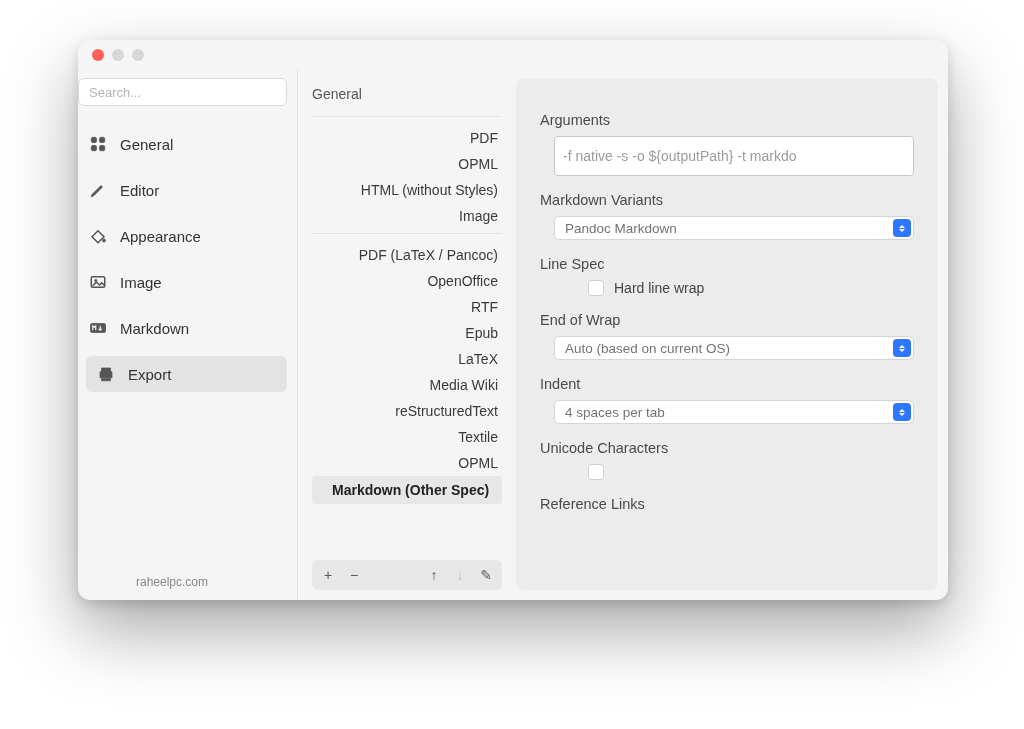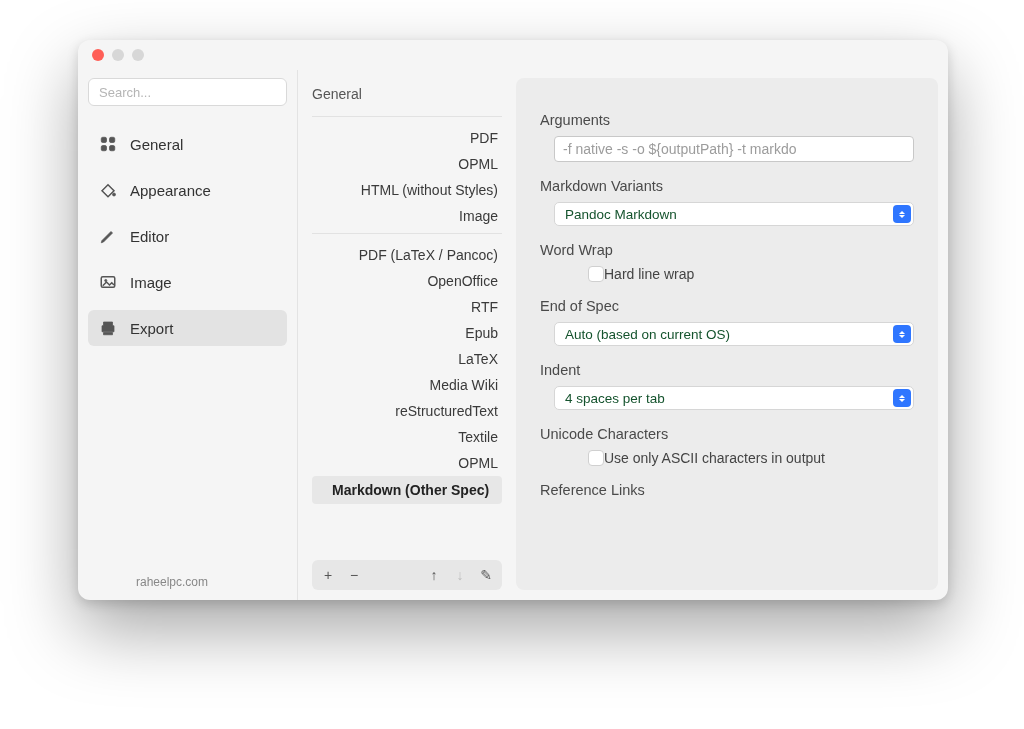--- a/index.html
+++ b/index.html
@@ -37,21 +37,21 @@
   .traffic.grey { background: #d7d7d7; }
   .content {
     flex: 1 1 auto;
     display: flex;
     min-height: 0;
   }
   
   .sidebar {
     width: 220px;
     border-right: 1px solid #e3e3e3;
-    padding: 8px 10px 8px 10px;
+    padding: 8px 10px 8px 0;
     display: flex;
     flex-direction: column;
   }
   .search {
     height: 28px;
     width: 100%;
     border: 1px solid #d9d9d9;
     background: #fff;
     border-radius: 6px;
     padding: 0 10px;
@@ -65,21 +65,21 @@
     display: flex;
     align-items: center;
     gap: 12px;
     padding: 8px 10px;
     border-radius: 6px;
     font-size: 15px;
     color: #333;
     cursor: pointer;
     margin-bottom: 8px;
   }
-  .nav-item.selected { background: #e3e3e3; }
+  .nav-item.selected { background: #e3e3e3; margin-left: 8px; }
   .nav-icon {
     width: 20px; height: 20px;
     display: inline-flex; align-items: center; justify-content: center;
     color: #555;
   }
   .nav-icon svg { width: 18px; height: 18px; fill: #555; stroke: #555; }
   .watermark {
     position: absolute;
     left: 88px;
     bottom: 140px;
@@ -152,41 +152,41 @@
     font-size: 14.5px;
     color: #4a4a4a;
     margin-top: 16px;
     margin-bottom: 8px;
   }
   .dlabel.first { }
   .args-box {
     background: #fff;
     border: 1px solid #c8c8c8;
     border-radius: 4px;
-    height: 26px;
+    height: 40px;
     display: flex;
     align-items: center;
     padding: 0 8px;
     color: #9c9c9c;
     font-size: 14px;
     margin-left: 14px;
     overflow: hidden;
     white-space: nowrap;
   }
   .select {
     margin-left: 14px;
     background: #fff;
     border: 1px solid #d6d6d6;
     border-radius: 5px;
     height: 24px;
     display: flex;
     align-items: center;
     padding: 0 26px 0 10px;
     font-size: 13.5px;
-    color: #14532d;
+    color: #737373;
     position: relative;
     cursor: pointer;
   }
   .select .chev {
     position: absolute;
     right: 2px; top: 2px; bottom: 2px;
     width: 18px;
     background: #2f76ff;
     border-radius: 4px;
     display: flex; flex-direction: column;
@@ -195,21 +195,21 @@
   }
   .select .chev::before, .select .chev::after {
     content: '';
     width: 0; height: 0;
     border-left: 3px solid transparent;
     border-right: 3px solid transparent;
   }
   .select .chev::before { border-bottom: 3px solid #fff; }
   .select .chev::after  { border-top: 3px solid #fff; }
   .check-row {
-    display: flex; align-items: center; 
+    display: flex; align-items: center; gap: 10px;
     margin-left: 14px;
     font-size: 14px;
     color: #444;
     padding-left: 34px;
   }
   .chk {
     width: 16px; height: 16px;
     background: #fff;
     border: 1px solid #d0d0d0;
     border-radius: 4px;
@@ -242,47 +242,56 @@
                 <rect x="3" y="14" width="7" height="7" rx="2"></rect>
                 <rect x="14" y="14" width="7" height="7" rx="2"></rect>
               </svg>
           </span>
           <span>General</span>
         </div>
 
         <div class="nav-item">
           <span class="nav-icon">
             <svg viewBox="0 0 24 24">
+                <path d="M3 21l3-1 12-12-2-2L4 18l-1 3z"></path>
+              </svg>
+          </span>
+          <span>Editor</span>
+        </div>
+
+        <div class="nav-item">
+          <span class="nav-icon">
+            <svg viewBox="0 0 24 24">
                 <path d="M4 13l8-8 8 8-8 8z" fill="none" stroke-width="2"></path>
                 <circle cx="20" cy="18" r="2"></circle>
               </svg>
           </span>
           <span>Appearance</span>
-        </div>
-
-        <div class="nav-item">
-          <span class="nav-icon">
-            <svg viewBox="0 0 24 24">
-                <path d="M3 21l3-1 12-12-2-2L4 18l-1 3z"></path>
-              </svg>
-          </span>
-          <span>Editor</span>
         </div>
 
         <div class="nav-item">
           <span class="nav-icon">
             <svg viewBox="0 0 24 24">
                 <rect x="3" y="5" width="18" height="14" rx="2" fill="none" stroke-width="2"></rect>
                 <circle cx="9" cy="10" r="1.5"></circle>
                 <path d="M5 17l5-5 4 4 3-3 3 3" fill="none" stroke-width="2"></path>
               </svg>
           </span>
           <span>Image</span>
         </div>
 
+        <div class="nav-item">
+          <span class="nav-icon">
+            <svg viewBox="0 0 24 24">
+                <rect x="2" y="6" width="20" height="12" rx="2" fill="#555"></rect>
+                <path d="M5 15V9l2 2 2-2v6M15 9v4m-2 0l2 2 2-2" stroke="#fff" stroke-width="1.5" fill="none"></path>
+              </svg>
+          </span>
+          <span>Markdown</span>
+        </div>
 
         <div class="nav-item selected">
           <span class="nav-icon">
             <svg viewBox="0 0 24 24">
                 <path d="M6 9V4h12v5M6 18h12v3H6zM4 9h16v8H4z"></path>
               </svg>
           </span>
           <span>Export</span>
         </div>
 
@@ -328,42 +337,41 @@
       <div class="args-box">
         <span>-f native -s -o ${outputPath} -t markdo</span>
       </div>
 
       <div class="dlabel">Markdown Variants</div>
       <div class="select">
         <span>Pandoc Markdown</span>
         <span class="chev"></span>
       </div>
 
-      <div class="dlabel">Word Wrap</div>
+      <div class="dlabel">Line Spec</div>
       <div class="check-row">
         <span class="chk"></span>
         <span>Hard line wrap</span>
       </div>
 
-      <div class="dlabel">End of Spec</div>
+      <div class="dlabel">End of Wrap</div>
       <div class="select">
         <span>Auto (based on current OS)</span>
         <span class="chev"></span>
       </div>
 
       <div class="dlabel">Indent</div>
       <div class="select">
         <span>4 spaces per tab</span>
         <span class="chev"></span>
       </div>
 
       <div class="dlabel">Unicode Characters</div>
       <div class="check-row">
         <span class="chk"></span>
-        <span>Use only ASCII characters in output</span>
       </div>
 
       <div class="dlabel">Reference Links</div>
 
     </div>
 
   </div>
 </div>
 
 <div class="watermark">raheelpc.com</div>

